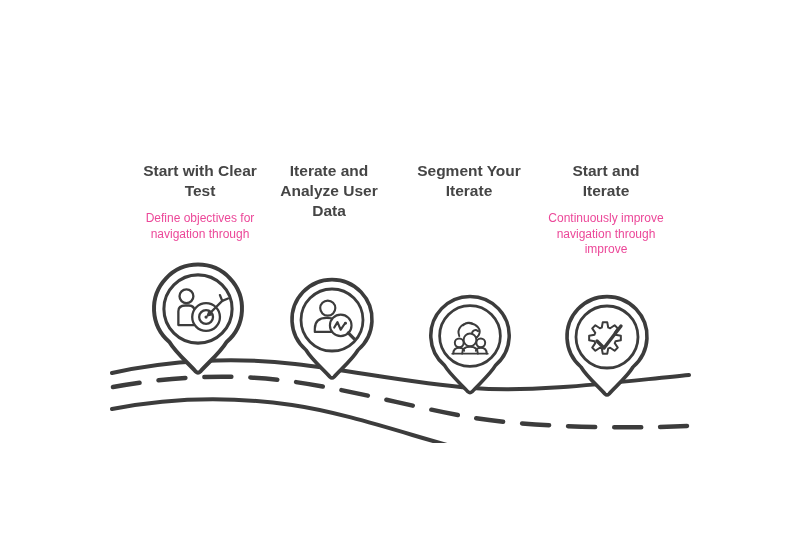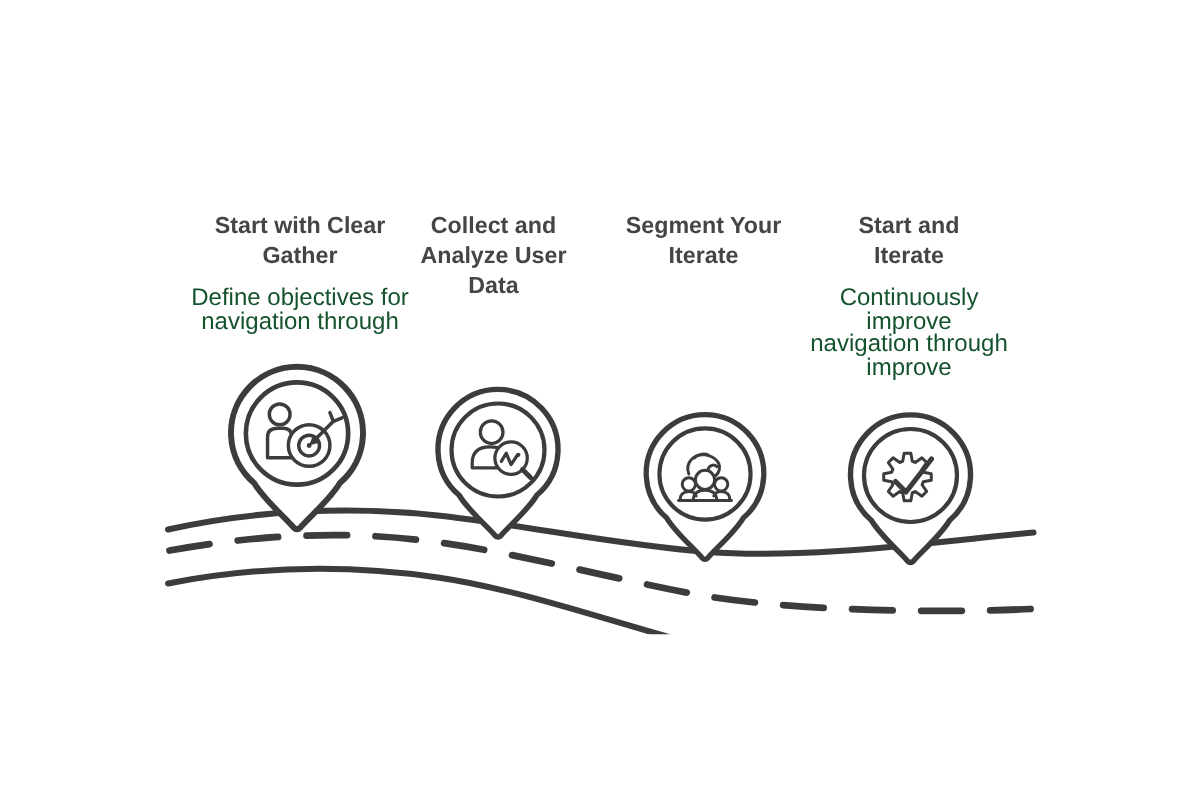--- a/index.html
+++ b/index.html
@@ -1,23 +1,23 @@
 <!DOCTYPE html>
 <html><head>
 <meta charset="utf-8">
 <style>
   html,body{margin:0;padding:0;background:#ffffff;}
   .canvas{
     position:relative;width:800px;height:423px;background:#ffffff;
-    overflow:hidden;font-family:"Liberation Sans", sans-serif;
+    overflow:hidden;font-family:"Liberation Sans", sans-serif;margin-top:20px;
   }
   .road-layer{position:absolute;left:0;top:0;width:800px;height:533px;}
   .step{position:absolute;top:141px;text-align:center;}
   .step-title{margin:0;font-size:15.5px;line-height:20px;font-weight:bold;color:#454545;}
-  .step-desc{margin:10px 0 0 0;font-size:16px;line-height:15.5px;color:#14532d;}
+  .step-desc{margin:10px 0 0 0;font-size:12px;line-height:15.5px;color:#ec4899;}
   .tl,.dl{display:block;}
   .pin-outline{fill:#ffffff;stroke:#3c3c3c;stroke-width:3.6;stroke-linejoin:round;}
   .pin-inner{fill:#ffffff;stroke:#3c3c3c;stroke-width:2.8;}
   .ic{fill:none;stroke:#3c3c3c;stroke-width:2;stroke-linecap:round;stroke-linejoin:round;}
   .ic-fill{fill:#ffffff;stroke:#3c3c3c;stroke-width:2;stroke-linejoin:round;}
   .road{fill:none;stroke:#3c3c3c;stroke-width:4;stroke-linecap:round;}
   .road-dash{fill:none;stroke:#3c3c3c;stroke-width:4.5;stroke-linecap:round;stroke-dasharray:27 19;}
 </style>
 </head>
 <body>
@@ -87,31 +87,31 @@
              L-2.23,-15.84 L2.23,-15.84 L3.2,-10.5 A11 11 0 0 1 5.16,-9.71 L9.63,-12.78 L12.78,-9.63 L9.71,-5.16
              A11 11 0 0 1 10.5,-3.2 Z"></path>
         <path class="ic" style="stroke-width:3.4" d="M-8,3 L-1,10 L16,-12"></path>
       </g>
     </g>
   </svg>
 
   <div class="step" style="left:127px;width:146px;">
     <h3 class="step-title">
       <span class="tl">Start with Clear</span>
-      <span class="tl">Gather</span>
+      <span class="tl">Test</span>
     </h3>
     <p class="step-desc">
       <span class="dl">Define objectives for</span>
       <span class="dl">navigation through</span>
     </p>
   </div>
 
   <div class="step" style="left:256px;width:146px;">
     <h3 class="step-title">
-      <span class="tl">Collect and</span>
+      <span class="tl">Iterate and</span>
       <span class="tl">Analyze User</span>
       <span class="tl">Data</span>
     </h3>
   </div>
 
   <div class="step" style="left:396px;width:146px;">
     <h3 class="step-title">
       <span class="tl">Segment Your</span>
       <span class="tl">Iterate</span>
     </h3>

